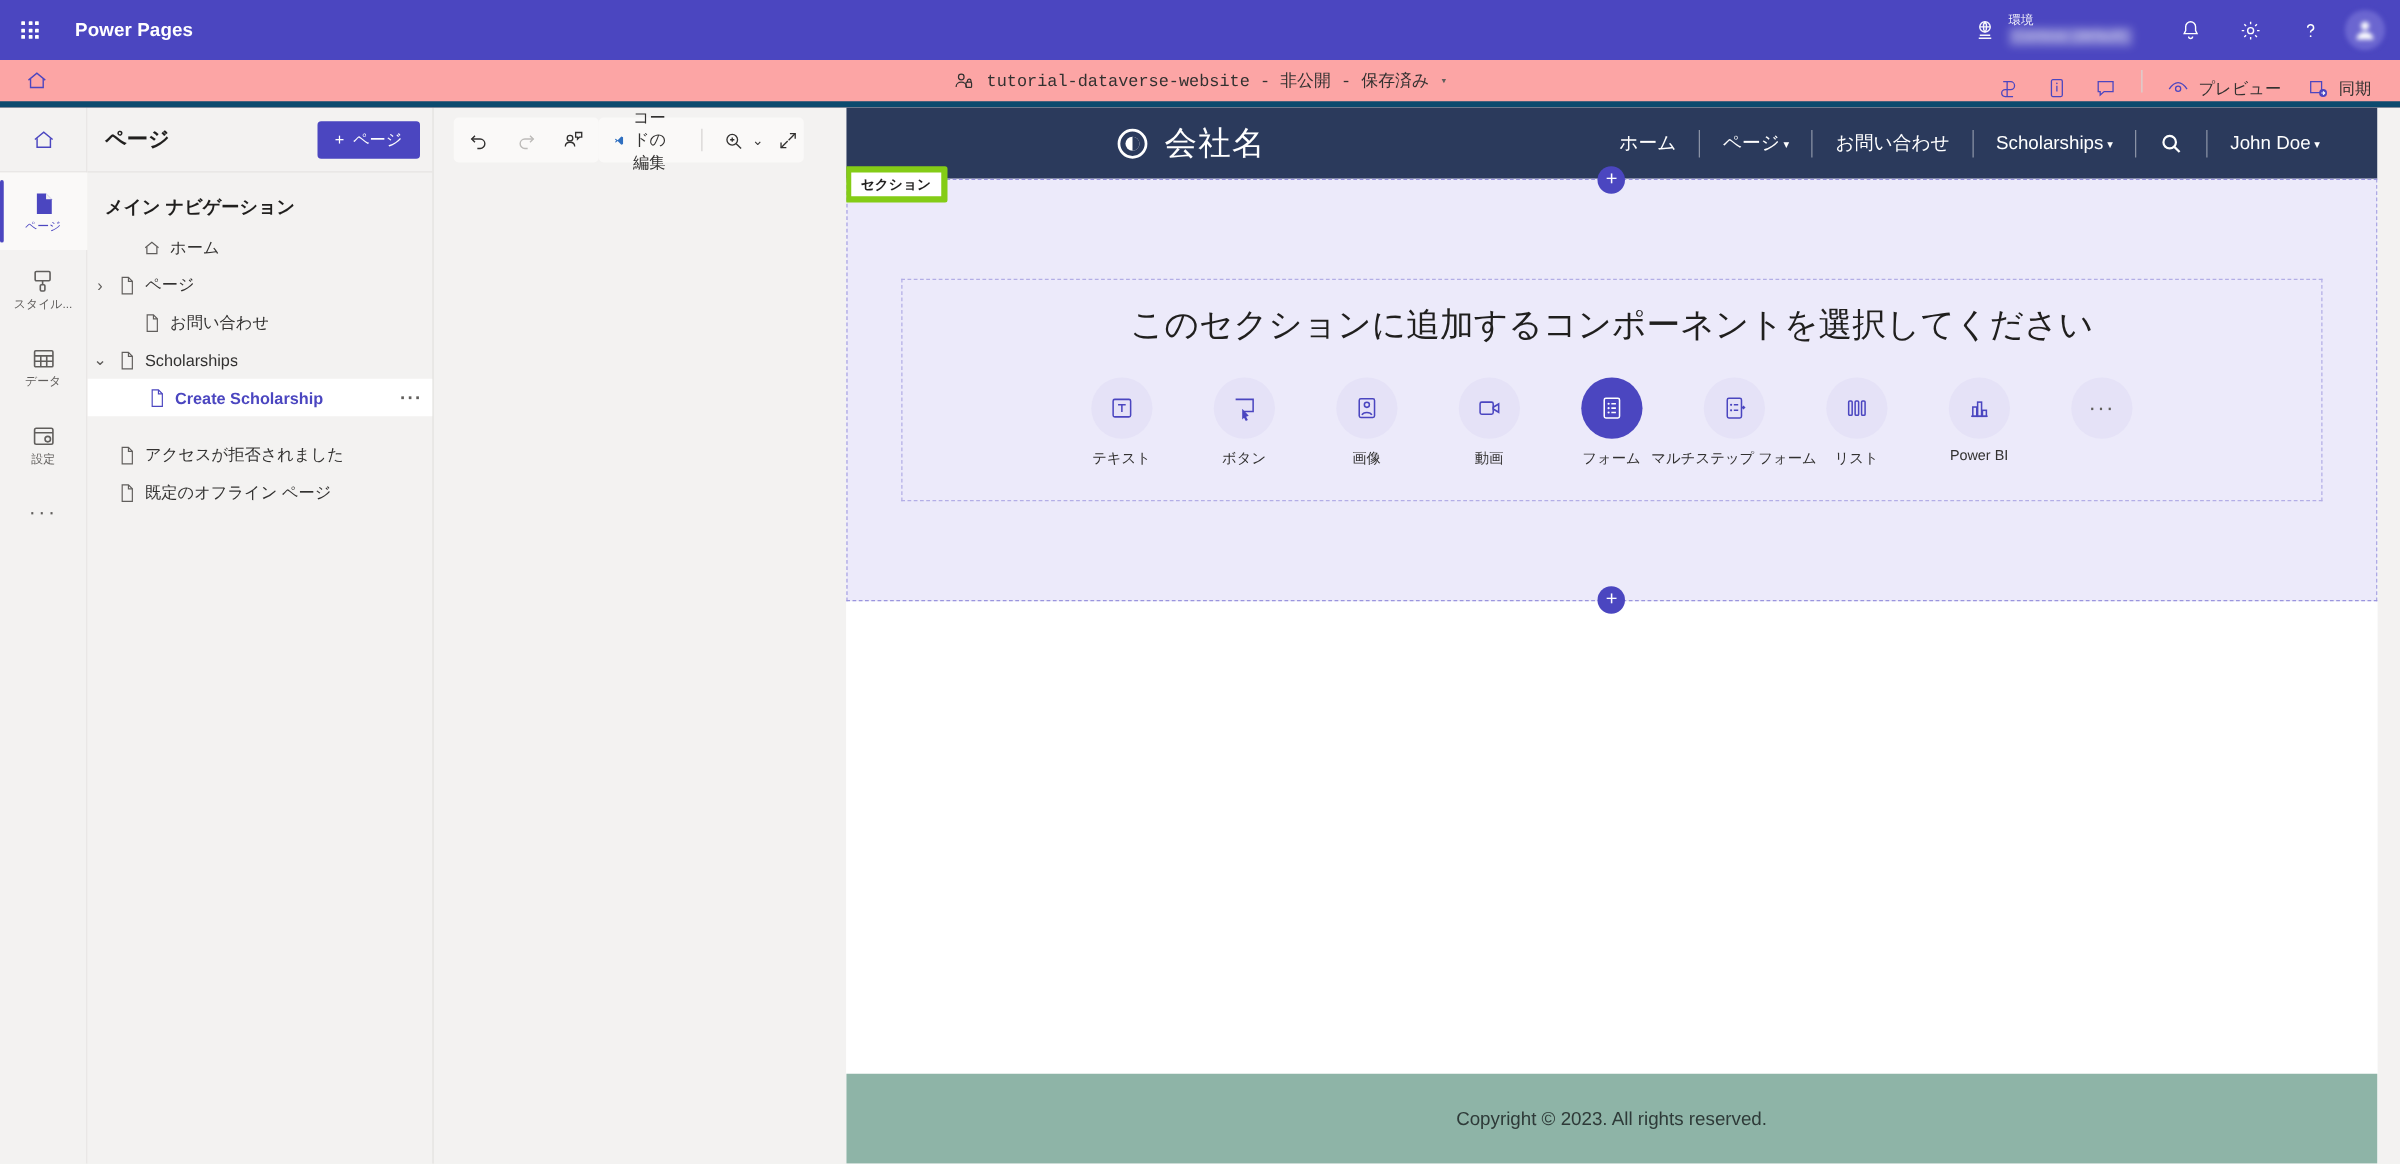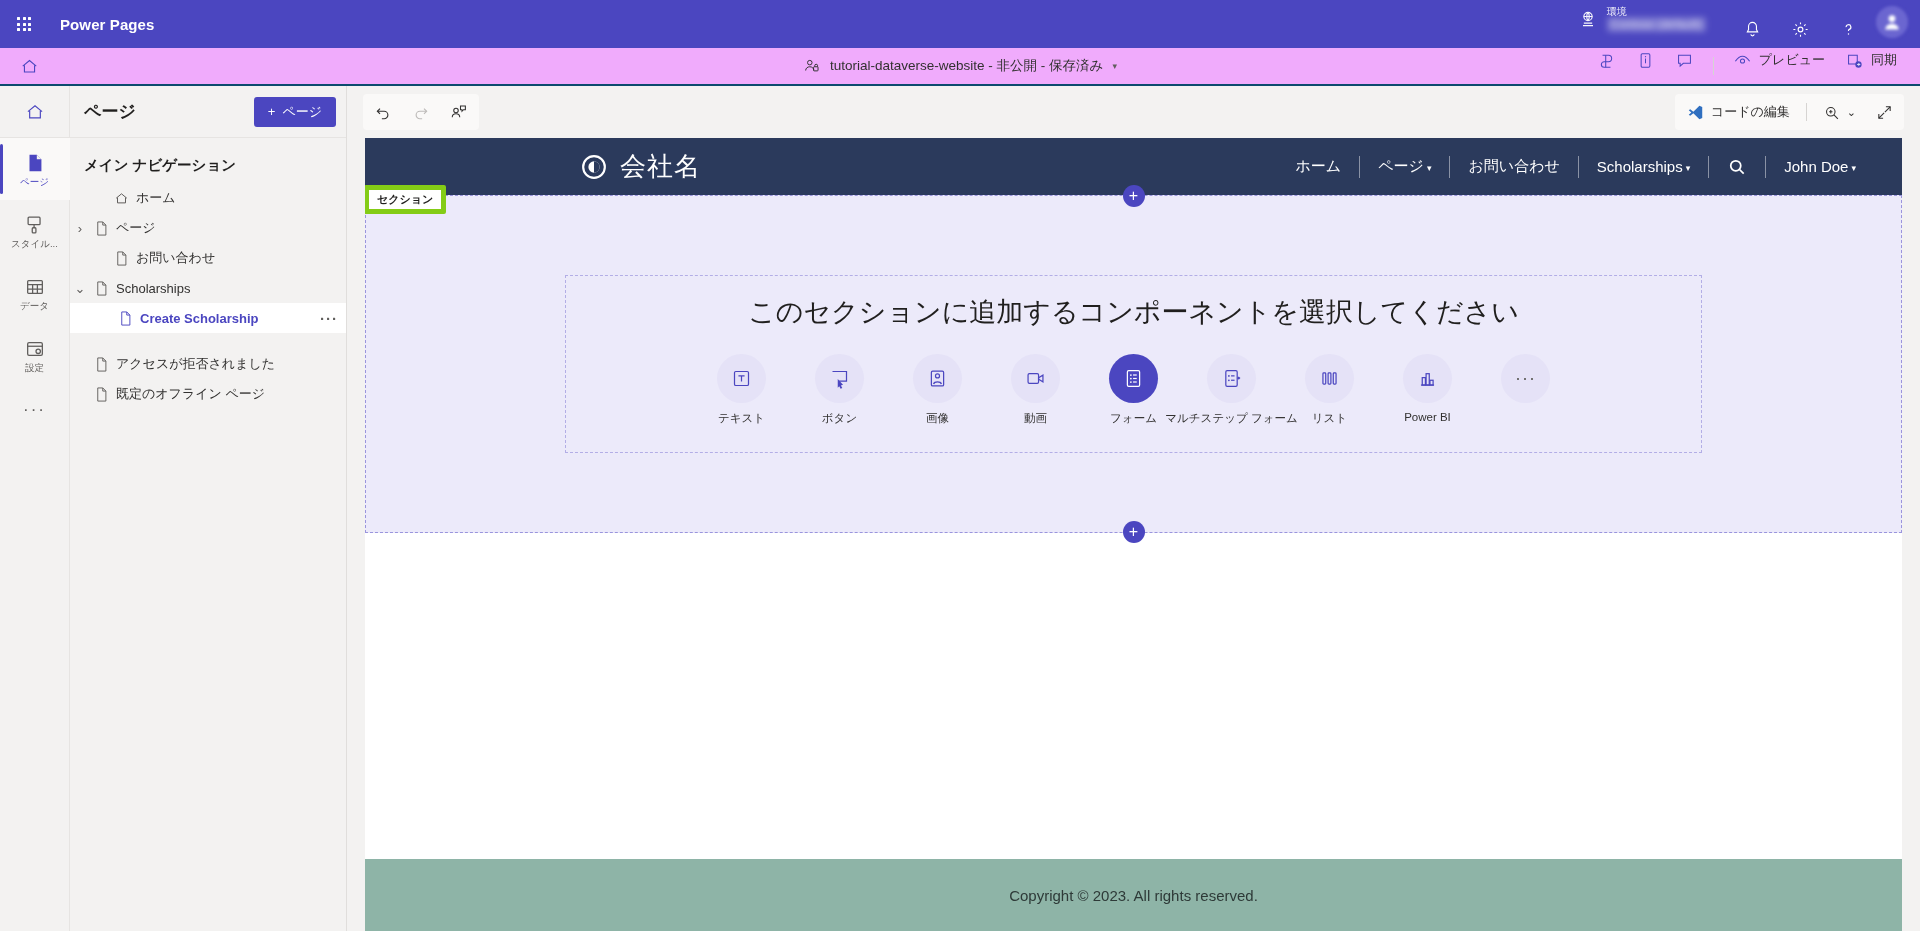--- a/index.html
+++ b/index.html
@@ -13,53 +13,53 @@
 
   
   .topbar {
     height: 48px; background: #4b46c0; flex: 0 0 48px;
     display: flex; align-items: center; color: #fff; position: relative;
   }
   .waffle { width: 48px; height: 48px; display: flex; align-items: center; justify-content: center; cursor: pointer; }
   .waffle-grid { display: grid; grid-template-columns: repeat(3, 3px); grid-template-rows: repeat(3, 3px); gap: 2.5px; }
   .waffle-grid i { width: 3px; height: 3px; background: #fff; border-radius: 0.5px; display: block; }
   .brand { font-size: 15px; font-weight: 600; letter-spacing: .1px; margin-left: 12px; }
-  .top-right { margin-left: auto; display: flex; align-items: flex-start; height: 37px; }
+  .top-right { margin-left: auto; display: flex; align-items: center; height: 37px; }
   .env-chip { display: flex; align-items: center; gap: 9px; margin-right: 22px; }
   .env-globe { width: 20px; height: 20px; opacity: .95; }
   .env-text { display: flex; flex-direction: column; line-height: 1.15; }
   .env-label { font-size: 10px; opacity: .92; }
   .env-name-blur {
     font-size: 11px; color: rgba(255,255,255,.82);
     filter: blur(3.2px); background: rgba(255,255,255,.26);
     border-radius: 2px; padding: 1px 4px; letter-spacing: .4px;
   }
   .top-icon { width: 48px; height: 48px; display: flex; align-items: center; justify-content: center; cursor: pointer; }
   .avatar {
     width: 32px; height: 32px; border-radius: 50%; background: #6b66d0;
     margin: 0 12px 0 4px; display: flex; align-items: center; justify-content: center;
     font-size: 12px; color: #fff; filter: blur(1.6px); cursor: pointer;
   }
 
   
   .cmdbar {
-    height: 38px; flex: 0 0 38px; background: #f0abfc;
-    border-bottom: 2px solid #0c4a6e;
-    display: flex; align-items: center; position: relative;
+    height: 38px; flex: 0 0 38px; background: #fca5a5;
+    border-bottom: 5px solid #0c4a6e;
+    display: flex; align-items: center; position: relative; font-family: Liberation Mono, monospace;
   }
   .cmd-home { width: 58px; height: 38px; display: flex; align-items: center; justify-content: center; cursor: pointer; }
   .site-title-wrap {
     position: absolute; left: 50%; transform: translateX(-50%);
     display: flex; align-items: center; gap: 9px; cursor: pointer;
   }
   .site-title { font-size: 13.5px; color: #323130; }
   .caret-sm { font-size: 9px; color: #605e5c; }
   .cmd-right { margin-left: auto; display: flex; align-items: center; padding-right: 14px; gap: 2px; }
   .cmd-btn {
-    height: 30px; display: flex; align-items: flex-start; gap: 7px; padding: 0 9px;
+    height: 30px; display: flex; align-items: flex-end; gap: 7px; padding: 0 9px;
     border-radius: 3px; cursor: pointer; font-size: 13px; color: #323130;
   }
   .cmd-sep { width: 1px; height: 18px; background: #d6d4d2; margin: 0 8px; }
 
   
   .body { flex: 1; display: flex; min-height: 0; }
 
   
   .rail {
     width: 70px; flex: 0 0 70px; background: #f3f2f1;
@@ -102,21 +102,21 @@
   .tree-row.selected { background: #ffffff; color: #4b46c0; font-weight: 600; }
   .chev { width: 20px; display: flex; align-items: center; justify-content: center; color: #605e5c; flex: 0 0 20px; }
   .tree-ico { width: 22px; display: flex; align-items: center; justify-content: center; flex: 0 0 22px; }
   .tree-label { margin-left: 4px; white-space: nowrap; overflow: hidden; text-overflow: ellipsis; }
   .row-more { margin-left: auto; color: #605e5c; font-size: 15px; letter-spacing: 1px; }
   .indent-1 { padding-left: 20px; }
   .indent-2 { padding-left: 44px; }
   .other-pages { padding-top: 16px; }
 
   
-  .canvas-area { flex: 1; background: #f3f2f1; display: flex; flex-direction: column; min-width: 0; }
+  .canvas-area { flex: 1; background: #f3f2f1; display: flex; flex-direction: row; min-width: 0; }
   .canvas-bar { height: 52px; flex: 0 0 52px; display: flex; align-items: center; padding: 0 16px; position: relative; }
   .canvas-tools-left { display: flex; align-items: center; gap: 4px; background: #faf9f8; border-radius: 4px; padding: 3px; }
   .ctool { width: 34px; height: 30px; display: flex; align-items: center; justify-content: center; border-radius: 3px; cursor: pointer; color: #323130; }
   .ctool.disabled { color: #bdbbb9; cursor: default; }
   .canvas-tools-right { margin-left: auto; display: flex; align-items: center; background: #faf9f8; border-radius: 4px; padding: 3px; gap: 2px; }
   .ctool-wide { height: 30px; display: flex; align-items: center; gap: 7px; padding: 0 9px; border-radius: 3px; cursor: pointer; font-size: 13px; color: #323130;}
   .vsep { width: 1px; height: 18px; background: #d6d4d2; margin: 0 5px; }
 
   
   .preview-wrap { flex: 1; background: #fff; margin: 0 18px 0 18px; display: flex; flex-direction: column; min-height: 0; overflow: hidden; }

